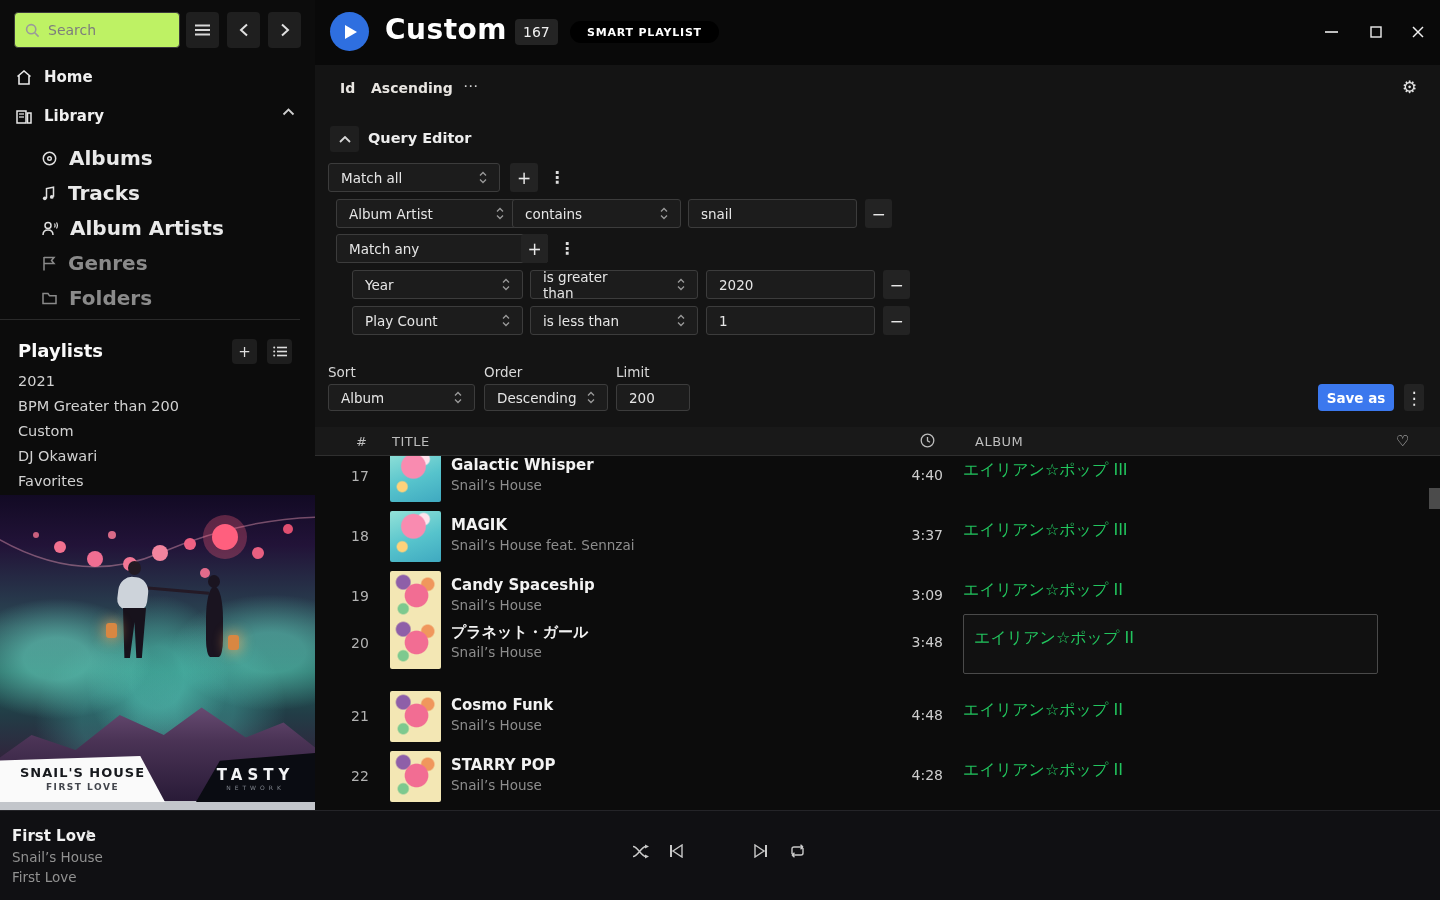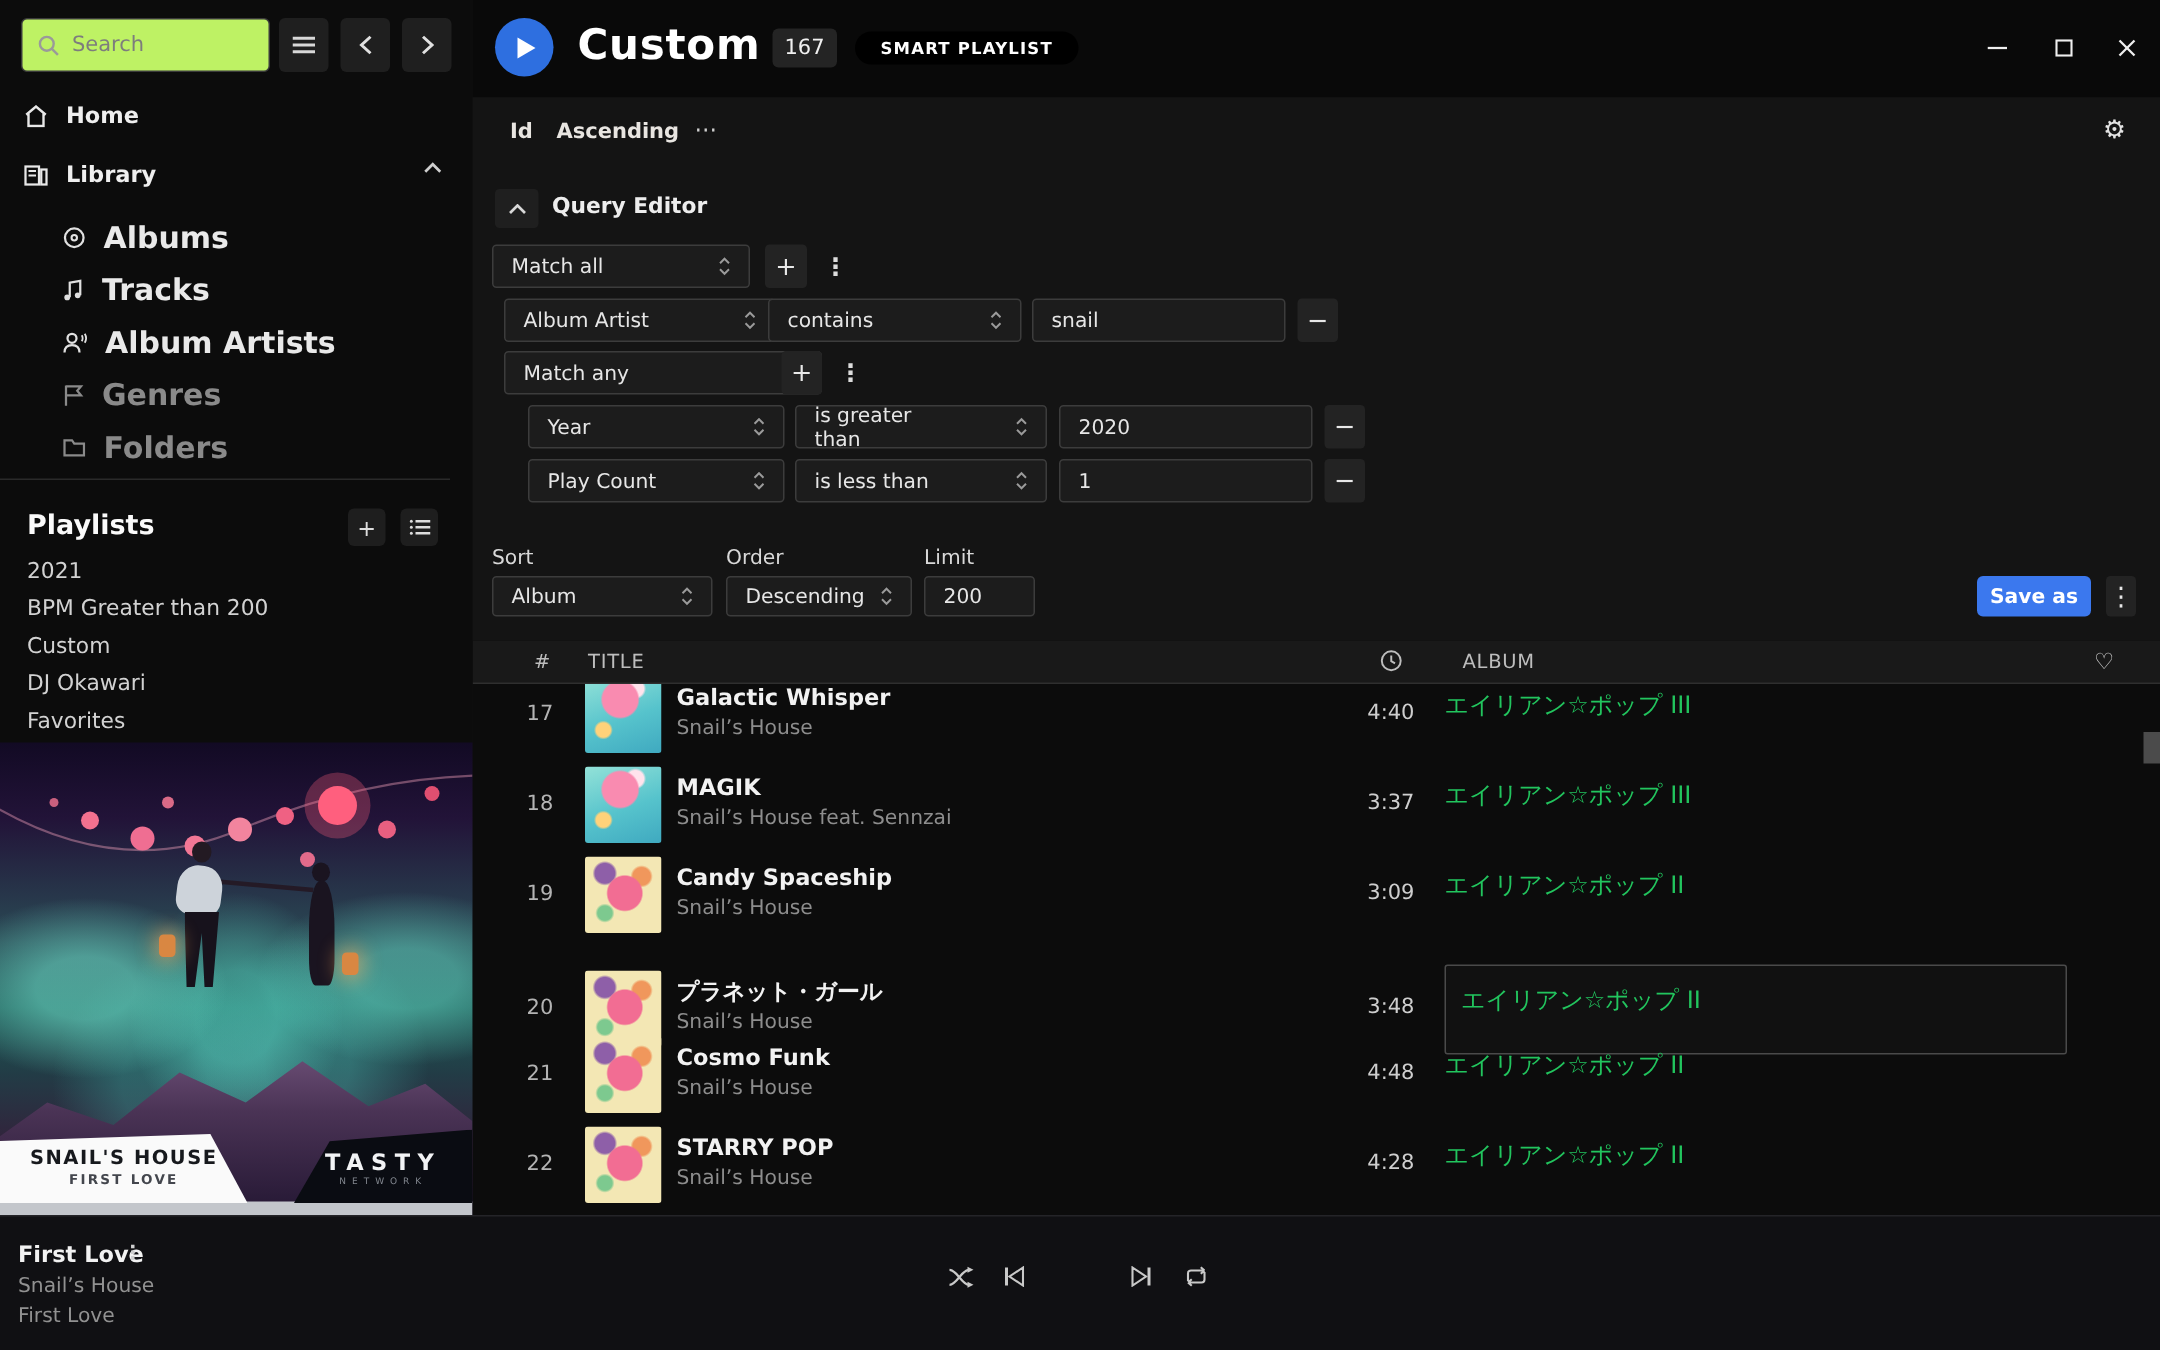--- a/index.html
+++ b/index.html
@@ -523,21 +523,21 @@
         <div class="t-album">エイリアン☆ポップ III</div>
       </div>
       <div class="trow" style="top:140px;">
         <div class="t-num">19</div>
         <div class="thumb thumb-b"></div>
         <div class="t-title">Candy Spaceship</div>
         <div class="t-artist">Snail’s House</div>
         <div class="t-dur">3:09</div>
         <div class="t-album">エイリアン☆ポップ II</div>
       </div>
-      <div class="trow" style="top:216px;padding-left:16px;">
+      <div class="trow" style="top:187px;padding-left:16px;">
         <div class="t-num">20</div>
         <div class="thumb thumb-b"></div>
         <div class="t-title">プラネット・ガール</div>
         <div class="t-artist">Snail’s House</div>
         <div class="t-dur">3:48</div>
         <div class="t-album focused">エイリアン☆ポップ II</div>
       </div>
       <div class="trow" style="top:260px;">
         <div class="t-num">21</div>
         <div class="thumb thumb-b"></div>

